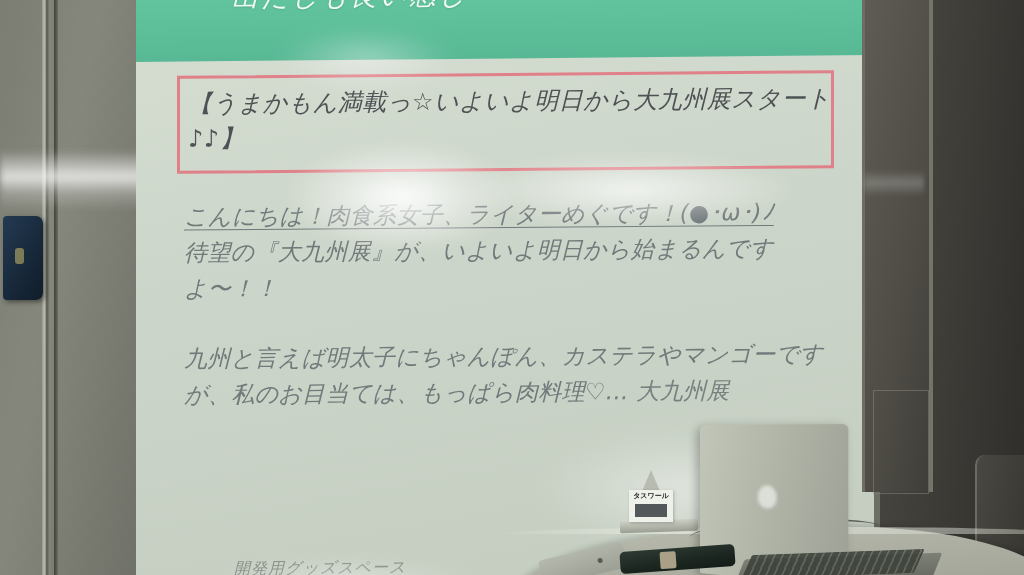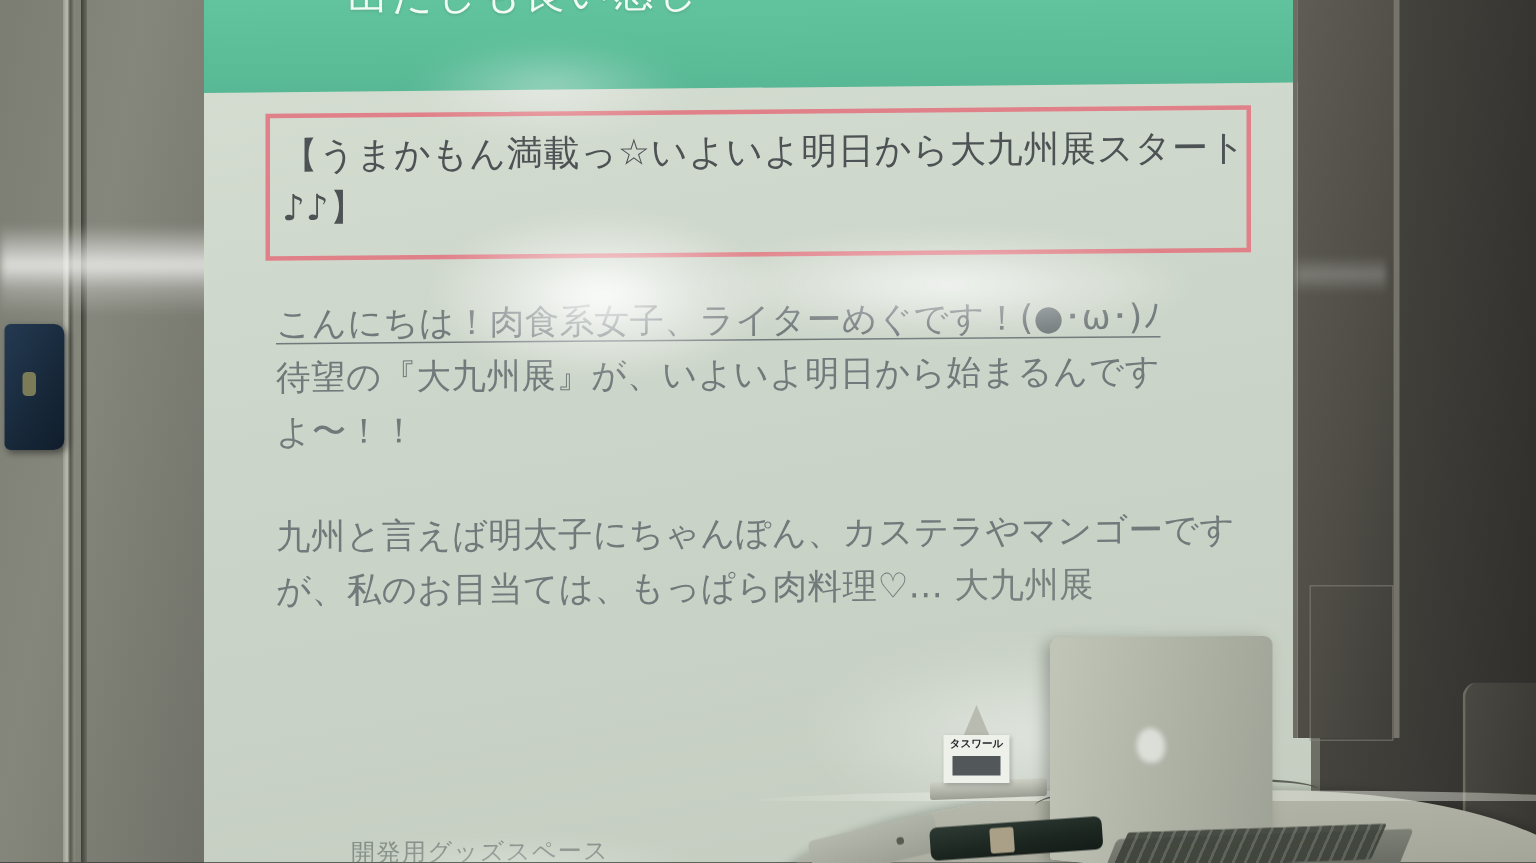--- a/index.html
+++ b/index.html
@@ -69,20 +69,21 @@
   .dark-top-strip {
     position: absolute; left: 140px; top: 0; width: 740px; height: 6px;
     background: linear-gradient(90deg, #5a5c52, #6b6d60 40%, #4b4d44);
   }
 
   
   .screen-frame {
     position: absolute; left: 136px; top: 0px; width: 738px; height: 575px;
     background: #c9d2c7;
     box-shadow: 0 0 24px rgba(0,0,0,.25) inset;
+    font-style: italic;
   }
   .slide {
     position: absolute; left: 0; top: 0; width: 100%; height: 100%;
     background: linear-gradient(170deg, #d6ded2 0%, #ccd5c9 45%, #c4cdc0 100%);
     overflow: hidden;
   }
 
   
   .slide-header {
     position: absolute; left: 0px; top: -4px; width: 738px; height: 66px;

